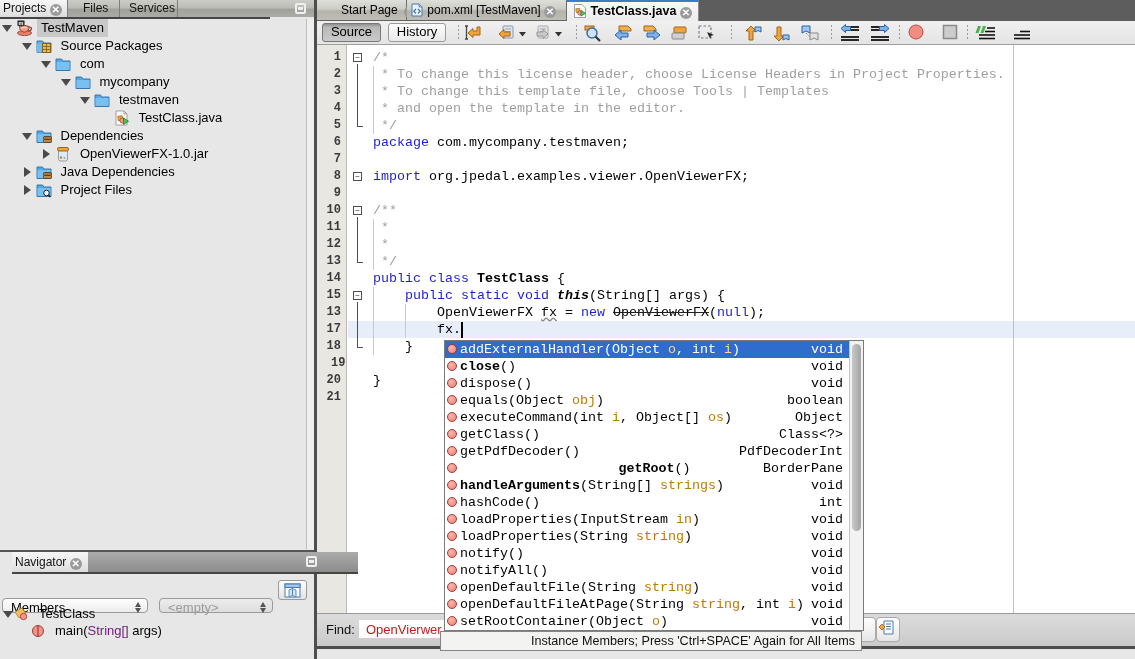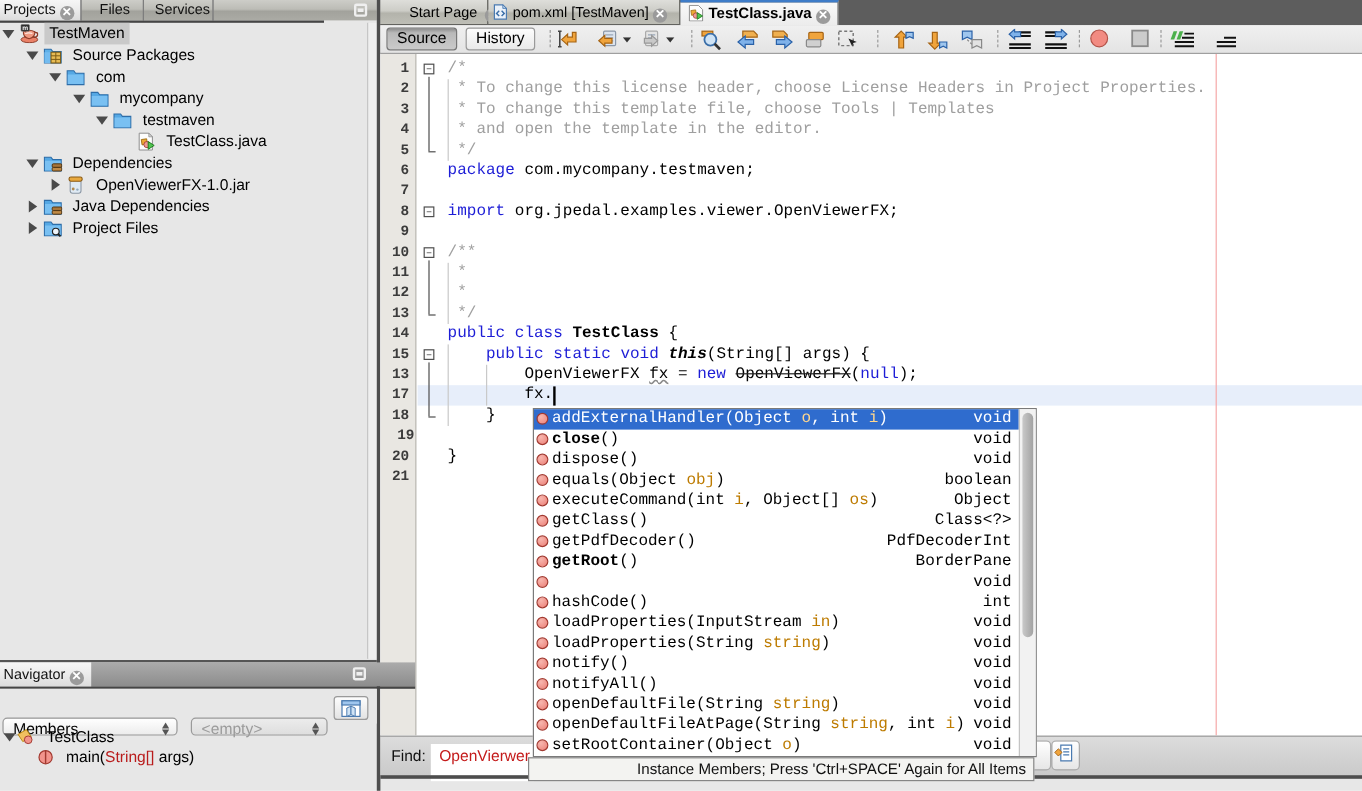--- a/index.html
+++ b/index.html
@@ -56,21 +56,21 @@
 .pdot { position:absolute; left:2px; top:3px; width:10px; height:10px; border-radius:50%; background:radial-gradient(circle at 35% 30%, #f7b6ae, #ec8077); border:1px solid #a23a31; }
 .rt { position:absolute; right:6px; top:0; }
 .par { color:#bd7b00; font-style:normal; }
 #psel { position:absolute; left:0; top:0; width:404px; height:17px; background:#2f6cce; }
 #pscroll { position:absolute; right:0; top:0; width:14px; height:289px; background:#f2f2f2; border-left:1px solid #c4c4c4; }
 #pthumb { position:absolute; left:2px; top:3px; width:9px; height:187px; border-radius:5px; background:linear-gradient(90deg,#c9c9c9,#a2a2a2); }
 
 #tip { left:440px; top:631px; width:422px; height:20px; background:#f3f3f1; border:1px solid #858585; font-size:12.6px; color:#111; line-height:18px; text-align:right; padding-right:6px; }
 
 #navsplit { left:0; top:550px; width:314px; height:2px; background:#555; }
-#navtabbar { left:0; top:552px; width:346px; height:22px; background:linear-gradient(#ababab,#8c8c8c); border-bottom:2px solid #454545; }
+#navtabbar { left:12px; top:552px; width:346px; height:22px; background:linear-gradient(#ababab,#8c8c8c); border-bottom:2px solid #454545; }
 #navbar { left:0; top:574px; width:314px; height:29px; background:#e7e7e7; }
 .combo { position:absolute; top:24px; height:15px; border:1px solid #9a9a9a; border-radius:4px; background:linear-gradient(#ffffff,#ececec); font-size:13px; line-height:17px; padding-left:8px; color:#000; }
 .spin { position:absolute; right:5px; top:3px; width:7px; height:11px; }
 .spin:before { content:""; position:absolute; top:0; left:0; border-left:3.5px solid transparent; border-right:3.5px solid transparent; border-bottom:5px solid #555; }
 .spin:after { content:""; position:absolute; bottom:0; left:0; border-left:3.5px solid transparent; border-right:3.5px solid transparent; border-top:5px solid #555; }
 </style></head>
 <body>
 <div id="root">
 
 <div class="abs ptabbar">
@@ -347,21 +347,21 @@
         <div style="position:absolute;left:56px;top:20.5px;width:1px;height:68px;background:#c9c9c9;"></div>
         <div style="position:absolute;left:56px;top:173.5px;width:1px;height:51px;background:#c9c9c9;"></div>
         <div style="position:absolute;left:56px;top:241.5px;width:1px;height:68px;background:#c9c9c9;"></div>
         <div style="position:absolute;left:88px;top:258.5px;width:1px;height:34px;background:#c9c9c9;"></div>
       </div>
   <div id="caret"></div>
 </div>
 
 <div id="findbar" class="abs">
   <div class="abs" style="left:9px;top:8px;font-size:13px;color:#111;">Find:</div>
-  <div class="abs" style="left:42px;top:6px;width:86px;height:31px;background:#fff;">
+  <div class="abs" style="left:42px;top:6px;width:86px;height:18px;background:#fff;">
         <span style="position:absolute;left:7px;top:2px;font-size:13px;color:#c41a1a;">OpenVierwer</span>
       </div>
   <div class="abs" style="left:535px;top:3px;width:24px;height:25px;border:1px solid #aaa;border-radius:4px;background:linear-gradient(#fff,#e6e6e6);"></div>
   <div class="abs" style="left:559px;top:3px;width:24px;height:25px;border:1px solid #aaa;border-radius:4px;background:linear-gradient(#fff,#e6e6e6);" id="clipbtn"><svg width="20" height="20" viewBox="0 0 20 20">
           <path d="M7 3 h9 v13 h-9z" fill="#fff" stroke="#4a7ab0" stroke-width="1"></path>
           <line x1="9" y1="6" x2="14" y2="6" stroke="#4a7ab0"></line>
           <line x1="9" y1="8.5" x2="14" y2="8.5" stroke="#4a7ab0"></line>
           <line x1="9" y1="11" x2="14" y2="11" stroke="#4a7ab0"></line>
           <path d="M3 6 l3 3 -3 3 -3 -3z" transform="translate(2,0)" fill="#f0a43c" stroke="#a66414" stroke-width="0.8"></path>
         </svg></div>
@@ -371,22 +371,22 @@
 <div id="popup" class="abs">
   <div id="psel"></div>
   <div id="prows">
         <div class="prow" style="top:0px;color:#fff;"><span class="pdot"></span><span class="nm">addExternalHandler(Object <i class="par" style="color:#ffd78e;">o</i>, int <i class="par" style="color:#ffd78e;">i</i>)</span><span class="rt">void</span></div>
         <div class="prow" style="top:17px;"><span class="pdot"></span><span class="nm"><b>close</b>()</span><span class="rt">void</span></div>
         <div class="prow" style="top:34px;"><span class="pdot"></span><span class="nm">dispose()</span><span class="rt">void</span></div>
         <div class="prow" style="top:51px;"><span class="pdot"></span><span class="nm">equals(Object <i class="par">obj</i>)</span><span class="rt">boolean</span></div>
         <div class="prow" style="top:68px;"><span class="pdot"></span><span class="nm">executeCommand(int <i class="par">i</i>, Object[] <i class="par">os</i>)</span><span class="rt">Object</span></div>
         <div class="prow" style="top:85px;"><span class="pdot"></span><span class="nm">getClass()</span><span class="rt">Class&lt;?&gt;</span></div>
         <div class="prow" style="top:102px;"><span class="pdot"></span><span class="nm">getPdfDecoder()</span><span class="rt">PdfDecoderInt</span></div>
-        <div class="prow" style="top:119px;"><span class="pdot"></span><span class="nm"><b>getRoot</b>()</span><span class="rt">BorderPane</span></div>
-        <div class="prow" style="top:136px;"><span class="pdot"></span><span class="rt">void</span></div>
+        <div class="prow" style="top:119px;text-align:center;"><span class="pdot"></span><span class="nm"><b>getRoot</b>()</span><span class="rt">BorderPane</span></div>
+        <div class="prow" style="top:136px;"><span class="pdot"></span><span class="nm"><b>handleArguments</b>(String[] <i class="par">strings</i>)</span><span class="rt">void</span></div>
         <div class="prow" style="top:153px;"><span class="pdot"></span><span class="nm">hashCode()</span><span class="rt">int</span></div>
         <div class="prow" style="top:170px;"><span class="pdot"></span><span class="nm">loadProperties(InputStream <i class="par">in</i>)</span><span class="rt">void</span></div>
         <div class="prow" style="top:187px;"><span class="pdot"></span><span class="nm">loadProperties(String <i class="par">string</i>)</span><span class="rt">void</span></div>
         <div class="prow" style="top:204px;"><span class="pdot"></span><span class="nm">notify()</span><span class="rt">void</span></div>
         <div class="prow" style="top:221px;"><span class="pdot"></span><span class="nm">notifyAll()</span><span class="rt">void</span></div>
         <div class="prow" style="top:238px;"><span class="pdot"></span><span class="nm">openDefaultFile(String <i class="par">string</i>)</span><span class="rt">void</span></div>
         <div class="prow" style="top:255px;"><span class="pdot"></span><span class="nm">openDefaultFileAtPage(String <i class="par">string</i>, int <i class="par">i</i>)</span><span class="rt">void</span></div>
         <div class="prow" style="top:272px;"><span class="pdot"></span><span class="nm">setRootContainer(Object <i class="par">o</i>)</span><span class="rt">void</span></div>
       </div>
   <div id="pscroll">
@@ -416,15 +416,15 @@
       <div class="tri-open" style="left:3px;top:8px;"></div>
       <div class="ticon" style="left:13px;top:3px;"><svg width="16" height="16" viewBox="0 0 16 16">
           <path d="M2 6 l7 -4 4 6 -7 4z" fill="#f0c060" stroke="#b8860b" stroke-width="0.8"></path>
           <circle cx="10.5" cy="10.5" r="3.2" fill="#f2948c" stroke="#a23a31" stroke-width="0.8"></circle>
         </svg></div>
       <div class="trow" style="left:39px;top:2px;">TestClass</div>
       <div class="ticon" style="left:30px;top:20px;"><svg width="16" height="16" viewBox="0 0 16 16">
           <circle cx="8" cy="8" r="5.5" fill="#f2948c" stroke="#a23a31" stroke-width="1"></circle>
           <line x1="8" y1="2.5" x2="8" y2="13.5" stroke="#a23a31" stroke-width="1.2"></line>
         </svg></div>
-      <div class="trow" style="left:55px;top:19px;">main(<span style="color:#b91c1c;">String[]</span> args)</div>
+      <div class="trow" style="left:55px;top:19px;">main(<span style="color:#701a75;">String[]</span> args)</div>
     </div>
 </div>
 
 </body></html>

